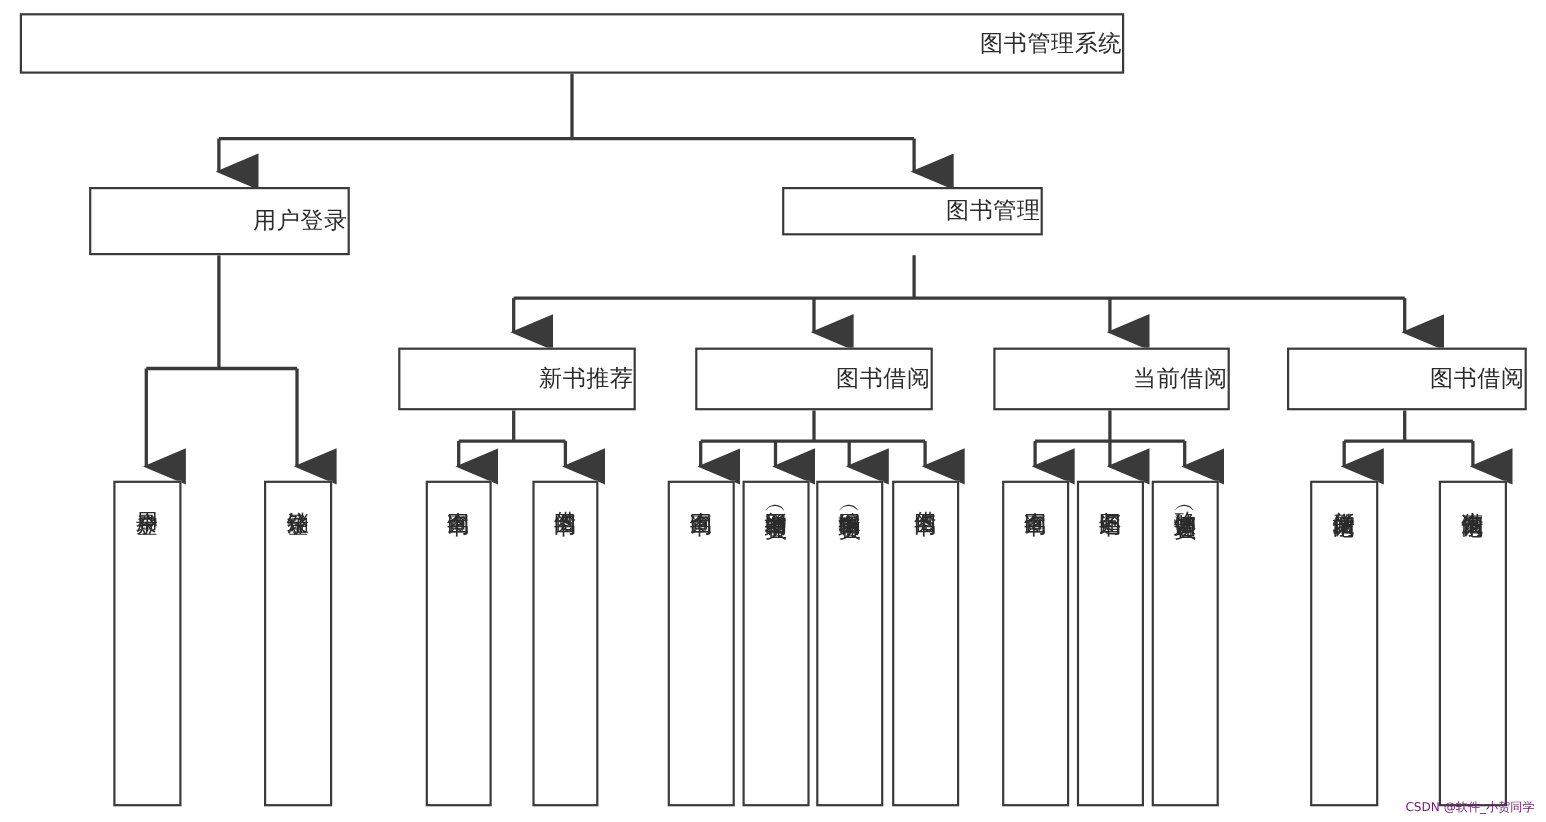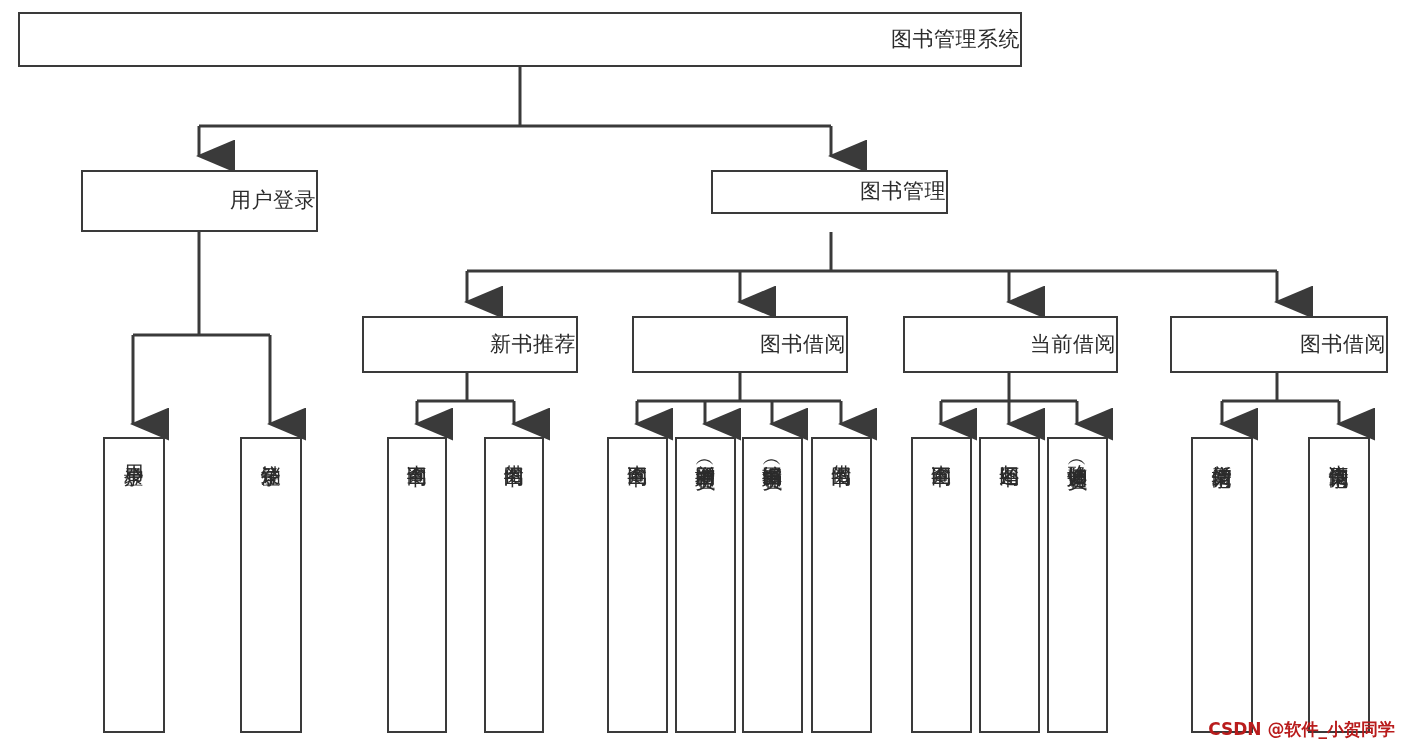--- a/index.html
+++ b/index.html
@@ -50,25 +50,24 @@
     line-height: 1.32;
     writing-mode: vertical-rl;
     text-orientation: upright;
     white-space: nowrap;
     letter-spacing: 1px;
   }
   .watermark {
     position: absolute;
     right: 10px;
     bottom: 6px;
-    font-size: 17px;
-    color: #b91c1c;
+    font-size: 11px;
+    color: #701a75;
     white-space: nowrap;
     pointer-events: none;
-    font-weight: bold;
   }
 </style>
 </head>
 <body>
 
 <div id="canvas">
 
   <svg class="diagram" viewBox="0 0 1405 747">
     <defs>
       <marker id="arrow" viewBox="0 0 12 12" refX="6" refY="10.5" markerWidth="12" markerHeight="12" orient="auto-start-reverse">

